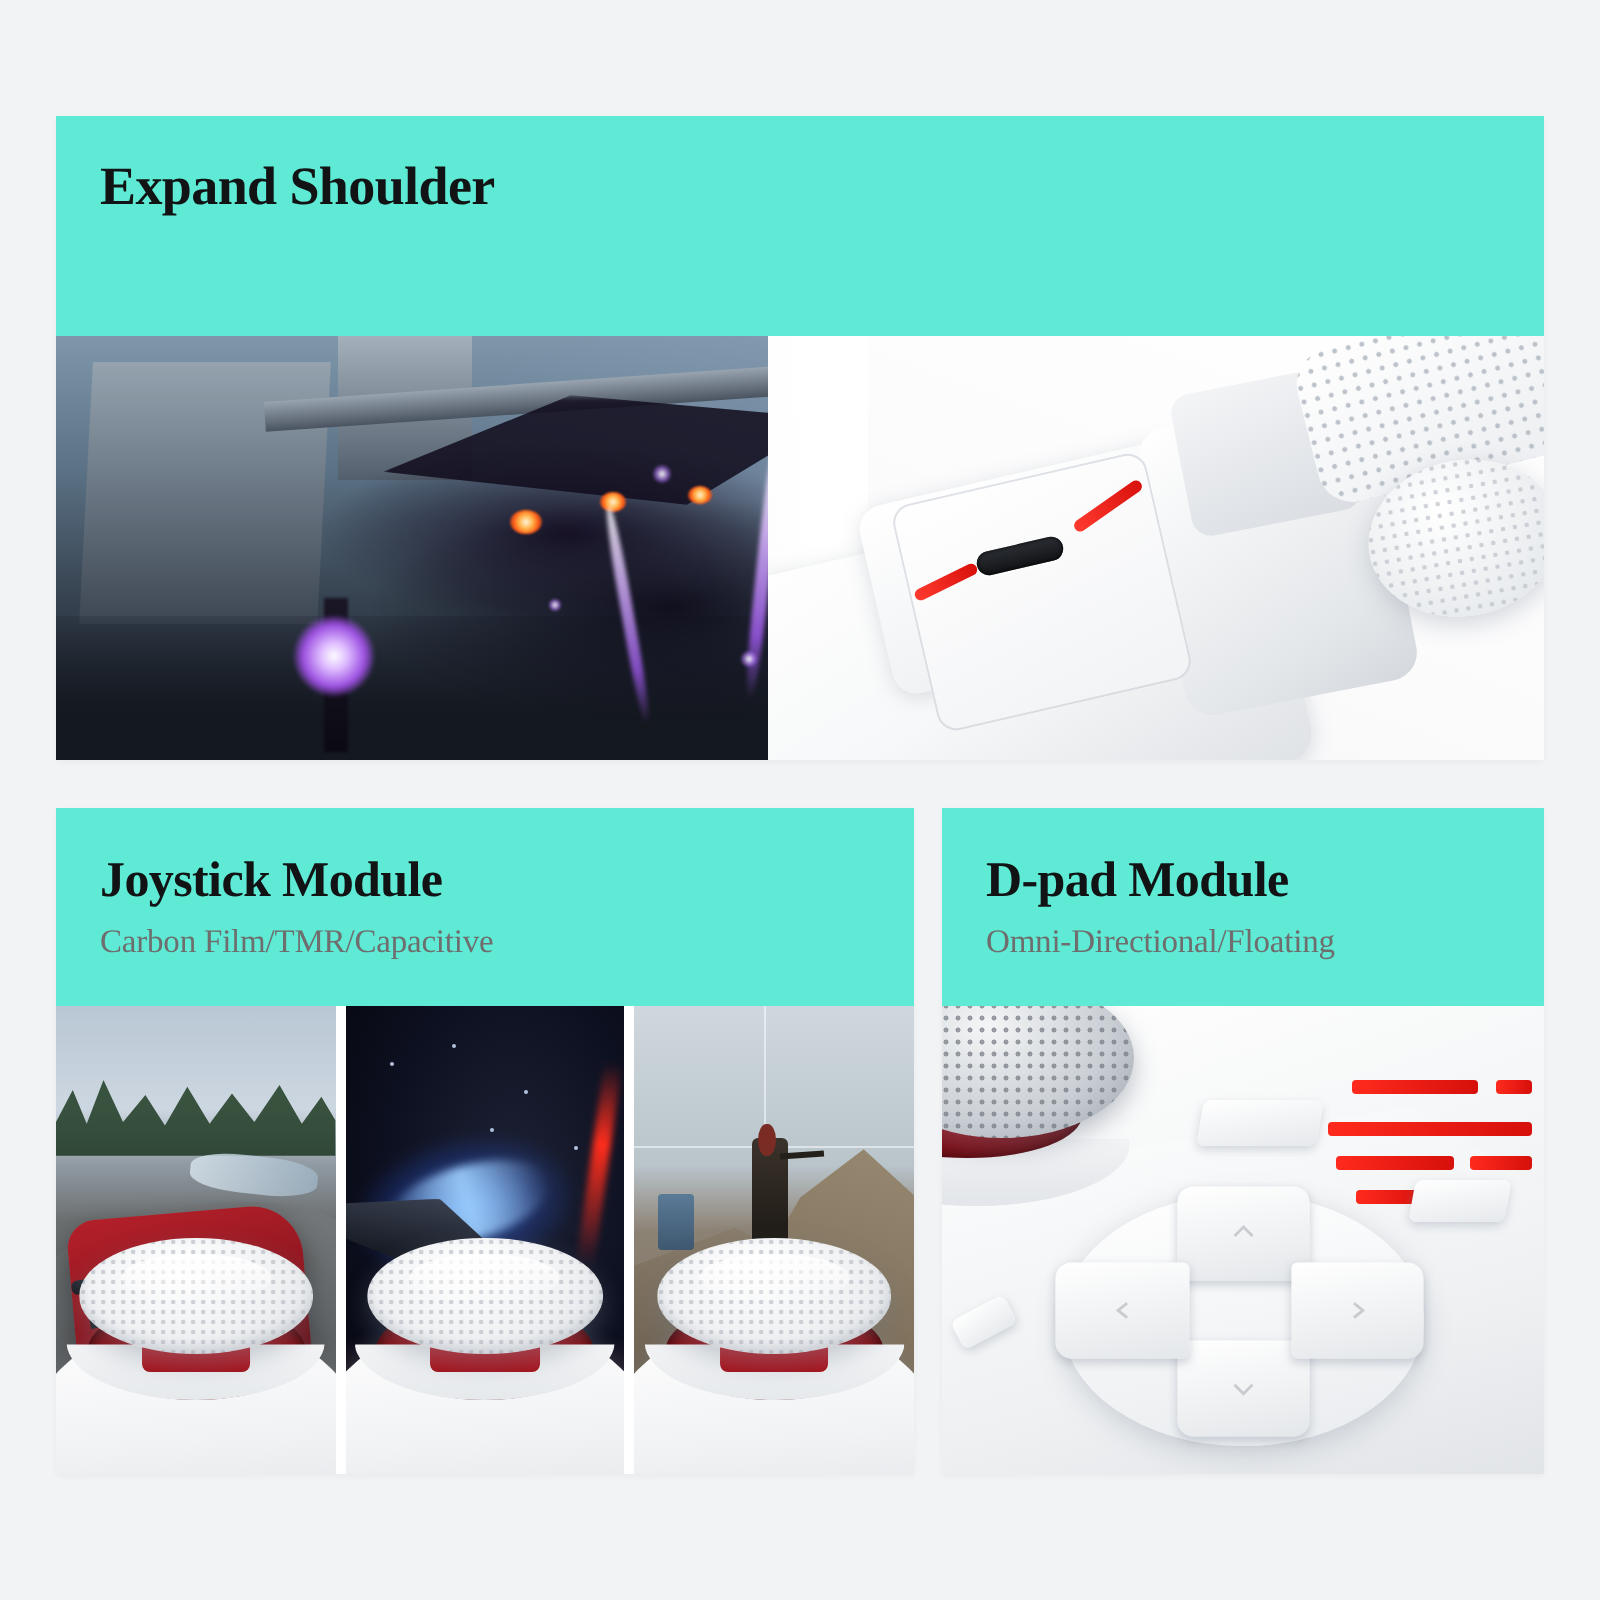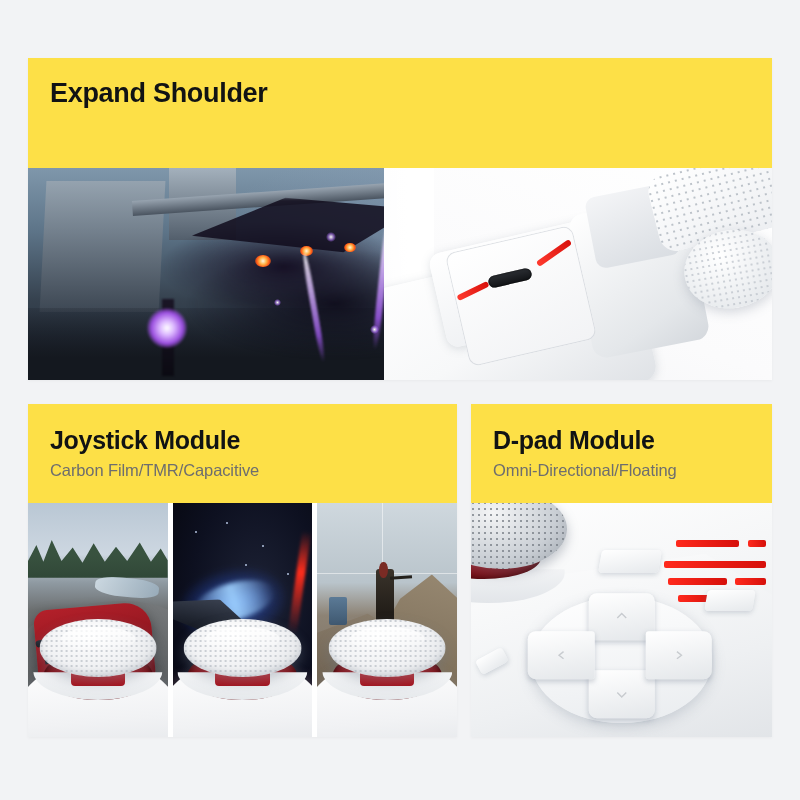--- a/index.html
+++ b/index.html
@@ -7,22 +7,23 @@
   html, body {
     width:800px; height:800px;
     background:#f2f3f5;
     font-family:"Liberation Sans", sans-serif;
     overflow:hidden;
   }
   .page { position:relative; width:800px; height:800px; }
 
   
   .card {
-    position:absolute; background:#fde047; overflow:hidden;
+    position:absolute; background:#5eead4; overflow:hidden;
     box-shadow:0 1px 3px rgba(0,0,0,0.04);
+    font-family:Liberation Serif, serif;
   }
   #hero-card   { left:28px; top:58px;  width:744px; height:322px; }
   #joy-card    { left:28px; top:404px; width:429px; height:333px; }
   #dpad-card   { left:471px; top:404px; width:301px; height:333px; }
 
   .card-head { padding:22px 0 0 22px; }
   #hero-card .card-head { padding-top:20px; }
 
   .title {
     font-size:27px; font-weight:700; color:#111314;

